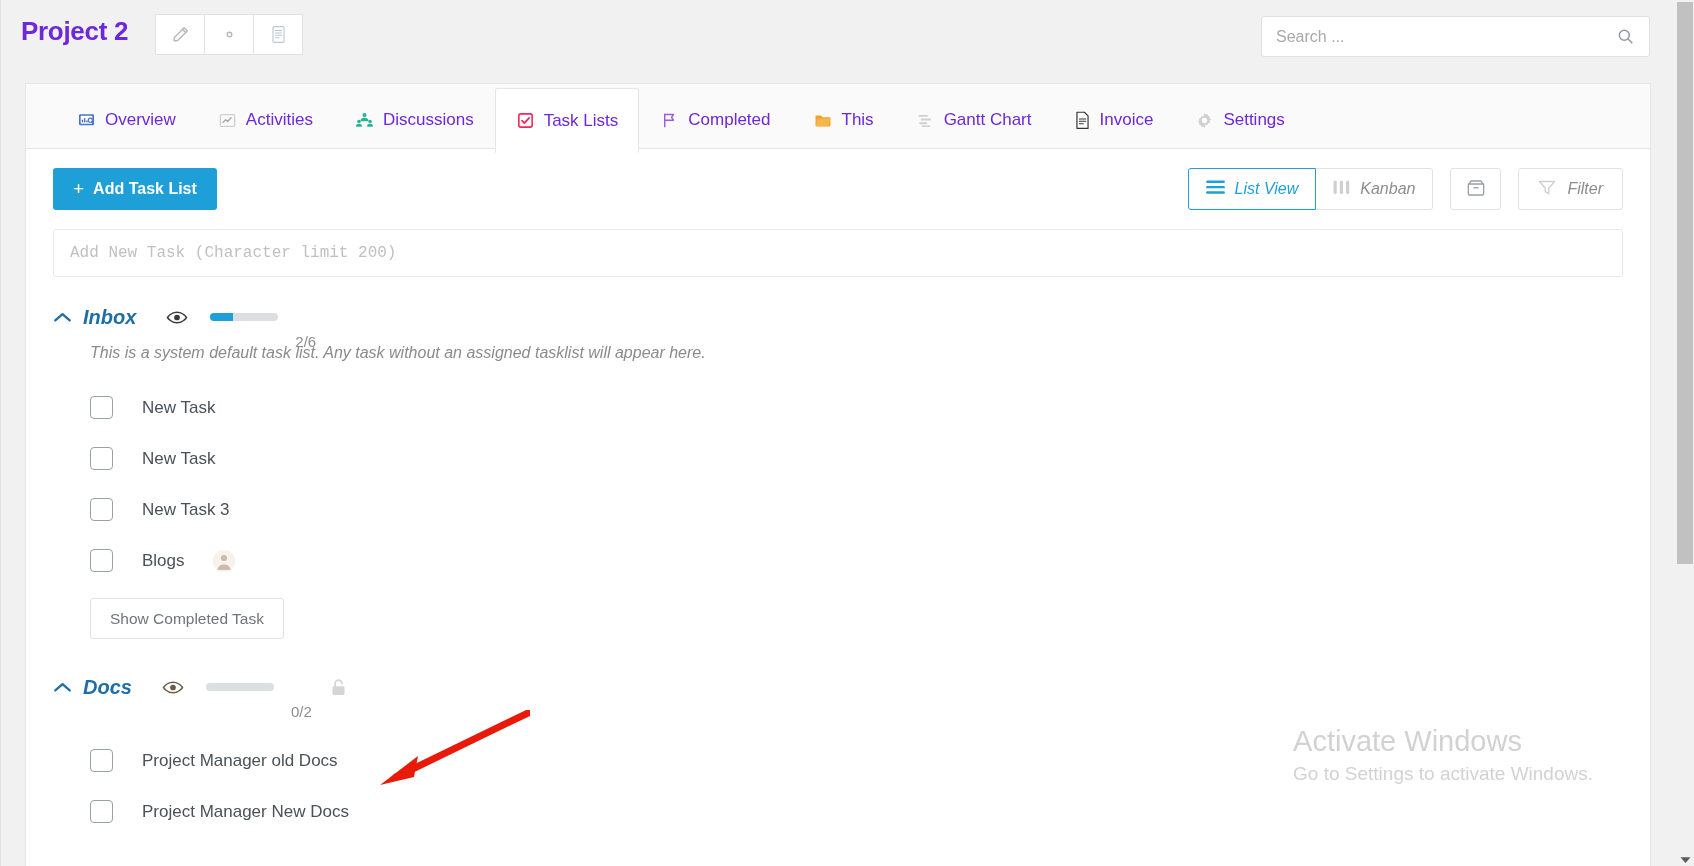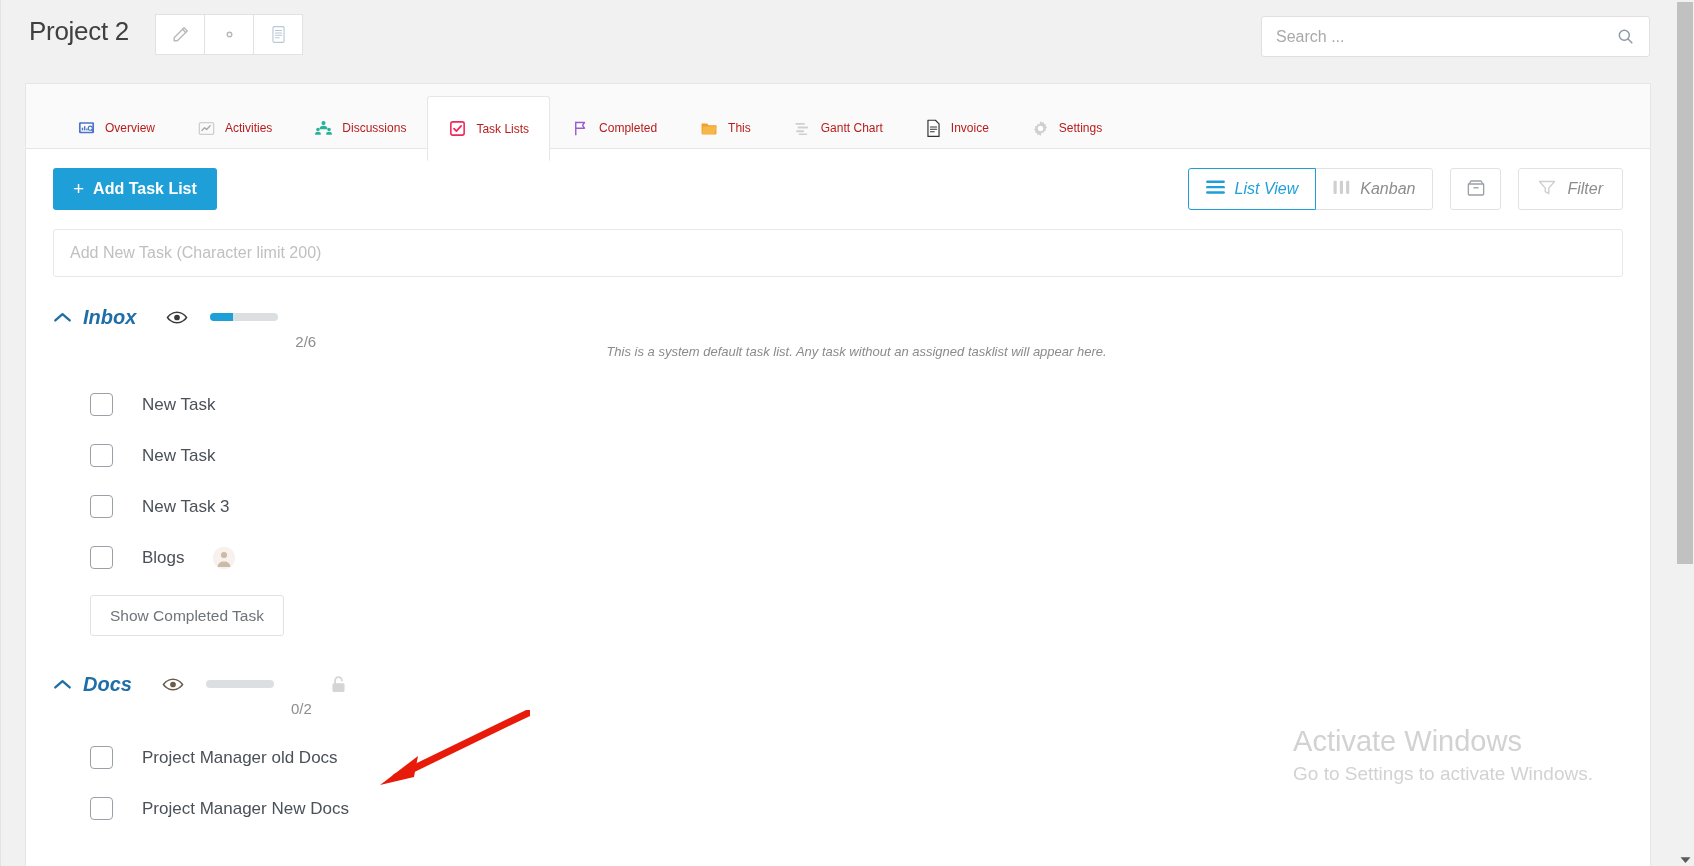--- a/index.html
+++ b/index.html
@@ -22,24 +22,24 @@
 
   
   .topbar {
     position: absolute;
     left: 0; top: 0;
     width: 1694px; height: 74px;
     background: #f1f1f1;
   }
   .project-title {
     position: absolute;
-    left: 29px; top: 16px;
+    left: 21px; top: 16px;
     font-size: 26px;
-    font-weight: normal;
-    color: #404040;
+    font-weight: bold;
+    color: #6d28d9;
     letter-spacing: -0.3px;
   }
   .title-actions {
     position: absolute;
     left: 155px; top: 14px;
     display: flex;
   }
   .icon-btn {
     width: 50px; height: 41px;
     background: #fff;
@@ -96,25 +96,25 @@
     border-bottom: 1px solid #e6e6e6;
     display: flex;
     align-items: stretch;
     padding-left: 30px;
   }
   .tab {
     display: flex;
     align-items: center;
     gap: 9px;
     padding: 0 20px;
-    font-size: 12px;
-    color: #b91c1c;
+    font-size: 17px;
+    color: #6d28d9;
     cursor: pointer;
     position: relative;
-    top: 12px;
+    top: 4px;
     border: 1px solid transparent;
   }
   .tab .tab-ic { display: flex; align-items: center; }
   .tab.active {
     background: #fff;
     border: 1px solid #e6e6e6;
     border-bottom: 1px solid #fff;
     border-top: 1px solid #e6e6e6;
     margin-bottom: -1px;
     border-radius: 3px 3px 0 0;
@@ -193,21 +193,21 @@
   }
 
   
   .newtask-wrap { padding: 0 27px; }
   .newtask {
     width: 100%;
     height: 48px;
     border: 1px solid #e8e8e8;
     border-radius: 3px;
     background: #fff;
-    font-family: Liberation Sans, sans-serif;
+    font-family: Liberation Mono, monospace;
     font-size: 16px;
     color: #555;
     padding: 0 16px;
     outline: none;
   }
   .newtask::placeholder { color: #c0c0c0; }
 
   
   .lists { padding: 22px 27px 0 27px; }
 
@@ -245,25 +245,24 @@
   }
   .count {
     font-size: 15px;
     color: #8d8d8d;
     margin-right: 18px;
     margin-top: 48px;
   }
   .lock { display: flex; align-items: center; cursor: pointer; }
 
   .list-desc {
-    font-size: 13px;
+    font-size: 16px;
     font-style: italic;
     color: #8b8b8b;
     margin: 9px 0 0 37px;
-    text-align: center;
   }
 
   .tasks { margin-top: 20px; }
   .task-row {
     display: flex;
     align-items: center;
     height: 51px;
     padding-left: 37px;
   }
   .task-cb {

